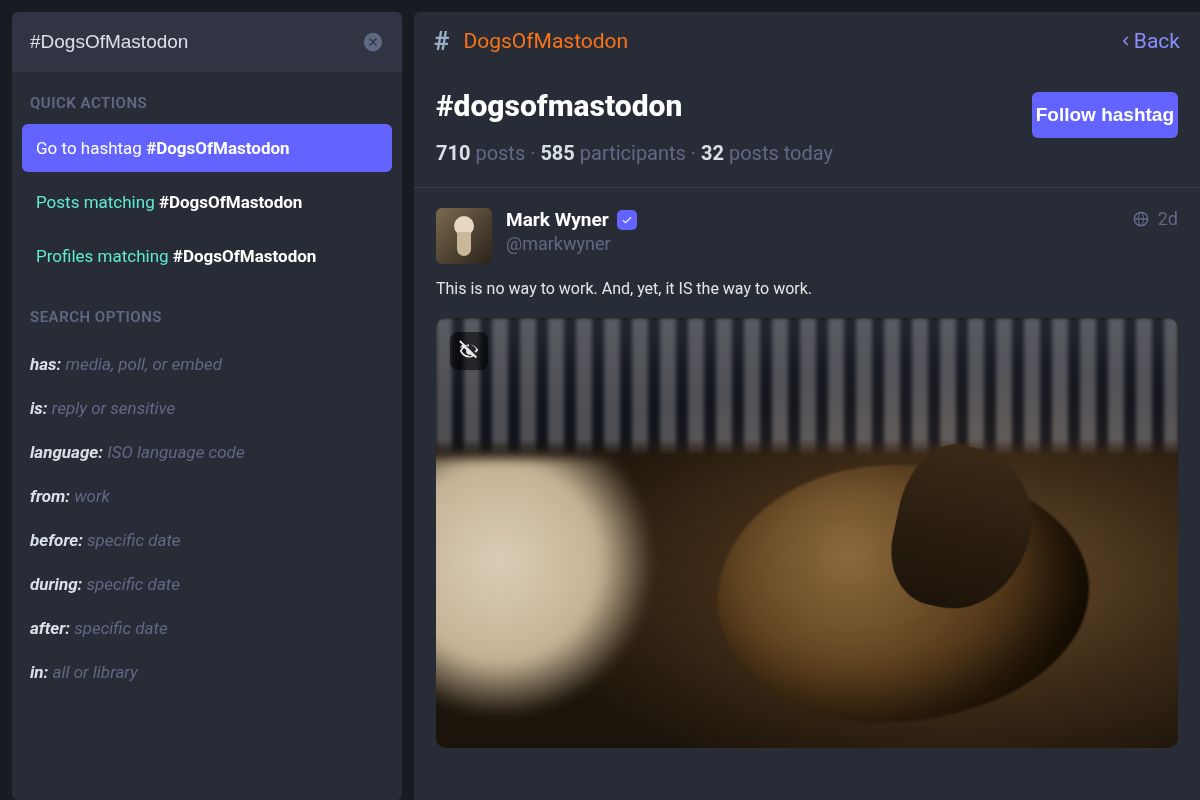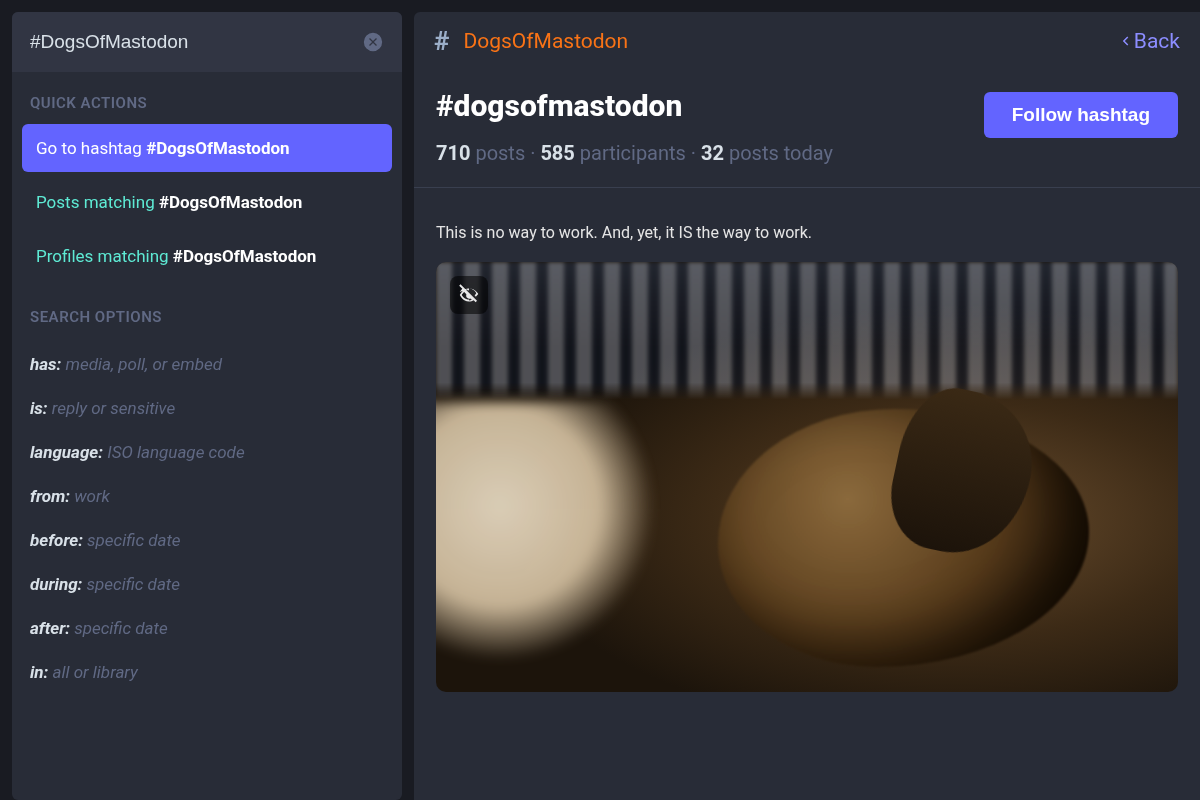--- a/index.html
+++ b/index.html
@@ -117,21 +117,21 @@
   .tag-stats { font-size: 20px; color: #606984; }
   .tag-stats b { color: #d9e1e8; font-weight: 700; }
 
   .follow-btn {
     background: #6364ff;
     color: #fff;
     font-size: 19px;
     font-weight: 600;
     border: none;
     border-radius: 6px;
-    padding: 12px 28px;
+    padding: 12px 4px;
     cursor: pointer;
     margin-top: 4px;
   }
 
   
   .post {
     padding: 20px 22px;
   }
   .post-head { display: flex; align-items: flex-start; gap: 14px; }
   .avatar {
@@ -274,20 +274,40 @@
     <div class="tag-header-left">
       <div class="tag-title">#dogsofmastodon</div>
       <div class="tag-stats">
         <b>710</b><span> posts · </span><b>585</b><span> participants · </span><b>32</b><span> posts today</span>
       </div>
     </div>
     <button class="follow-btn">Follow hashtag</button>
   </div>
 
   <article class="post">
+    <div class="post-head">
+      <div class="avatar"></div>
+      <div class="post-names">
+        <div class="display-name">
+          <span>Mark Wyner</span>
+          <span class="verified-badge">
+            <svg viewBox="0 0 24 24">
+                <path d="M9 16.2 4.8 12l-1.4 1.4L9 19 21 7l-1.4-1.4z"></path>
+              </svg>
+          </span>
+        </div>
+        <div class="handle">@markwyner</div>
+      </div>
+      <div class="post-meta">
+        <svg viewBox="0 0 24 24">
+            <path d="M12 2a10 10 0 1 0 0 20 10 10 0 0 0 0-20zm7.9 9H16c-.1-2.4-.7-4.6-1.6-6.2A8 8 0 0 1 19.9 11zM12 4c1 0 2.4 2.7 2.6 7H9.4C9.6 6.7 11 4 12 4zM9.6 4.8C8.7 6.4 8.1 8.6 8 11H4.1A8 8 0 0 1 9.6 4.8zM4.1 13H8c.1 2.4.7 4.6 1.6 6.2A8 8 0 0 1 4.1 13zM12 20c-1 0-2.4-2.7-2.6-7h5.2c-.2 4.3-1.6 7-2.6 7zm2.4-.8c.9-1.6 1.5-3.8 1.6-6.2h3.9a8 8 0 0 1-5.5 6.2z"></path>
+          </svg>
+        <span>2d</span>
+      </div>
+    </div>
 
     <div class="post-body">This is no way to work. And, yet, it IS the way to work.</div>
 
     <div class="post-media">
       <div class="dog-head"></div>
       <div class="dog-ear"></div>
       <div class="eye-hide">
         <svg viewBox="0 0 24 24">
             <path d="M12 5c-7 0-10 7-10 7s3 7 10 7c2 0 3.7-.6 5.1-1.4l2.2 2.2 1.4-1.4-18-18L1.3 1.8l3.4 3.4C3 6.8 2 8.8 2 8.8s0 0 0 0zm0 12c-4.6 0-7.1-3.7-7.9-5 .4-.7 1.3-2 2.7-3.2l2.3 2.3A4 4 0 0 0 12 16c.5 0 1-.1 1.5-.3l1.6 1.6c-1 .4-2 .7-3.1.7zm0-12c4.6 0 7.1 3.7 7.9 5-.3.5-.9 1.4-1.8 2.4l1.4 1.4C21.3 12 22 10.8 22 10.8S19 5 12 5c-1 0-1.9.1-2.7.4l1.6 1.6c.4-.1.7-.1 1.1 0z"></path>
           </svg>

